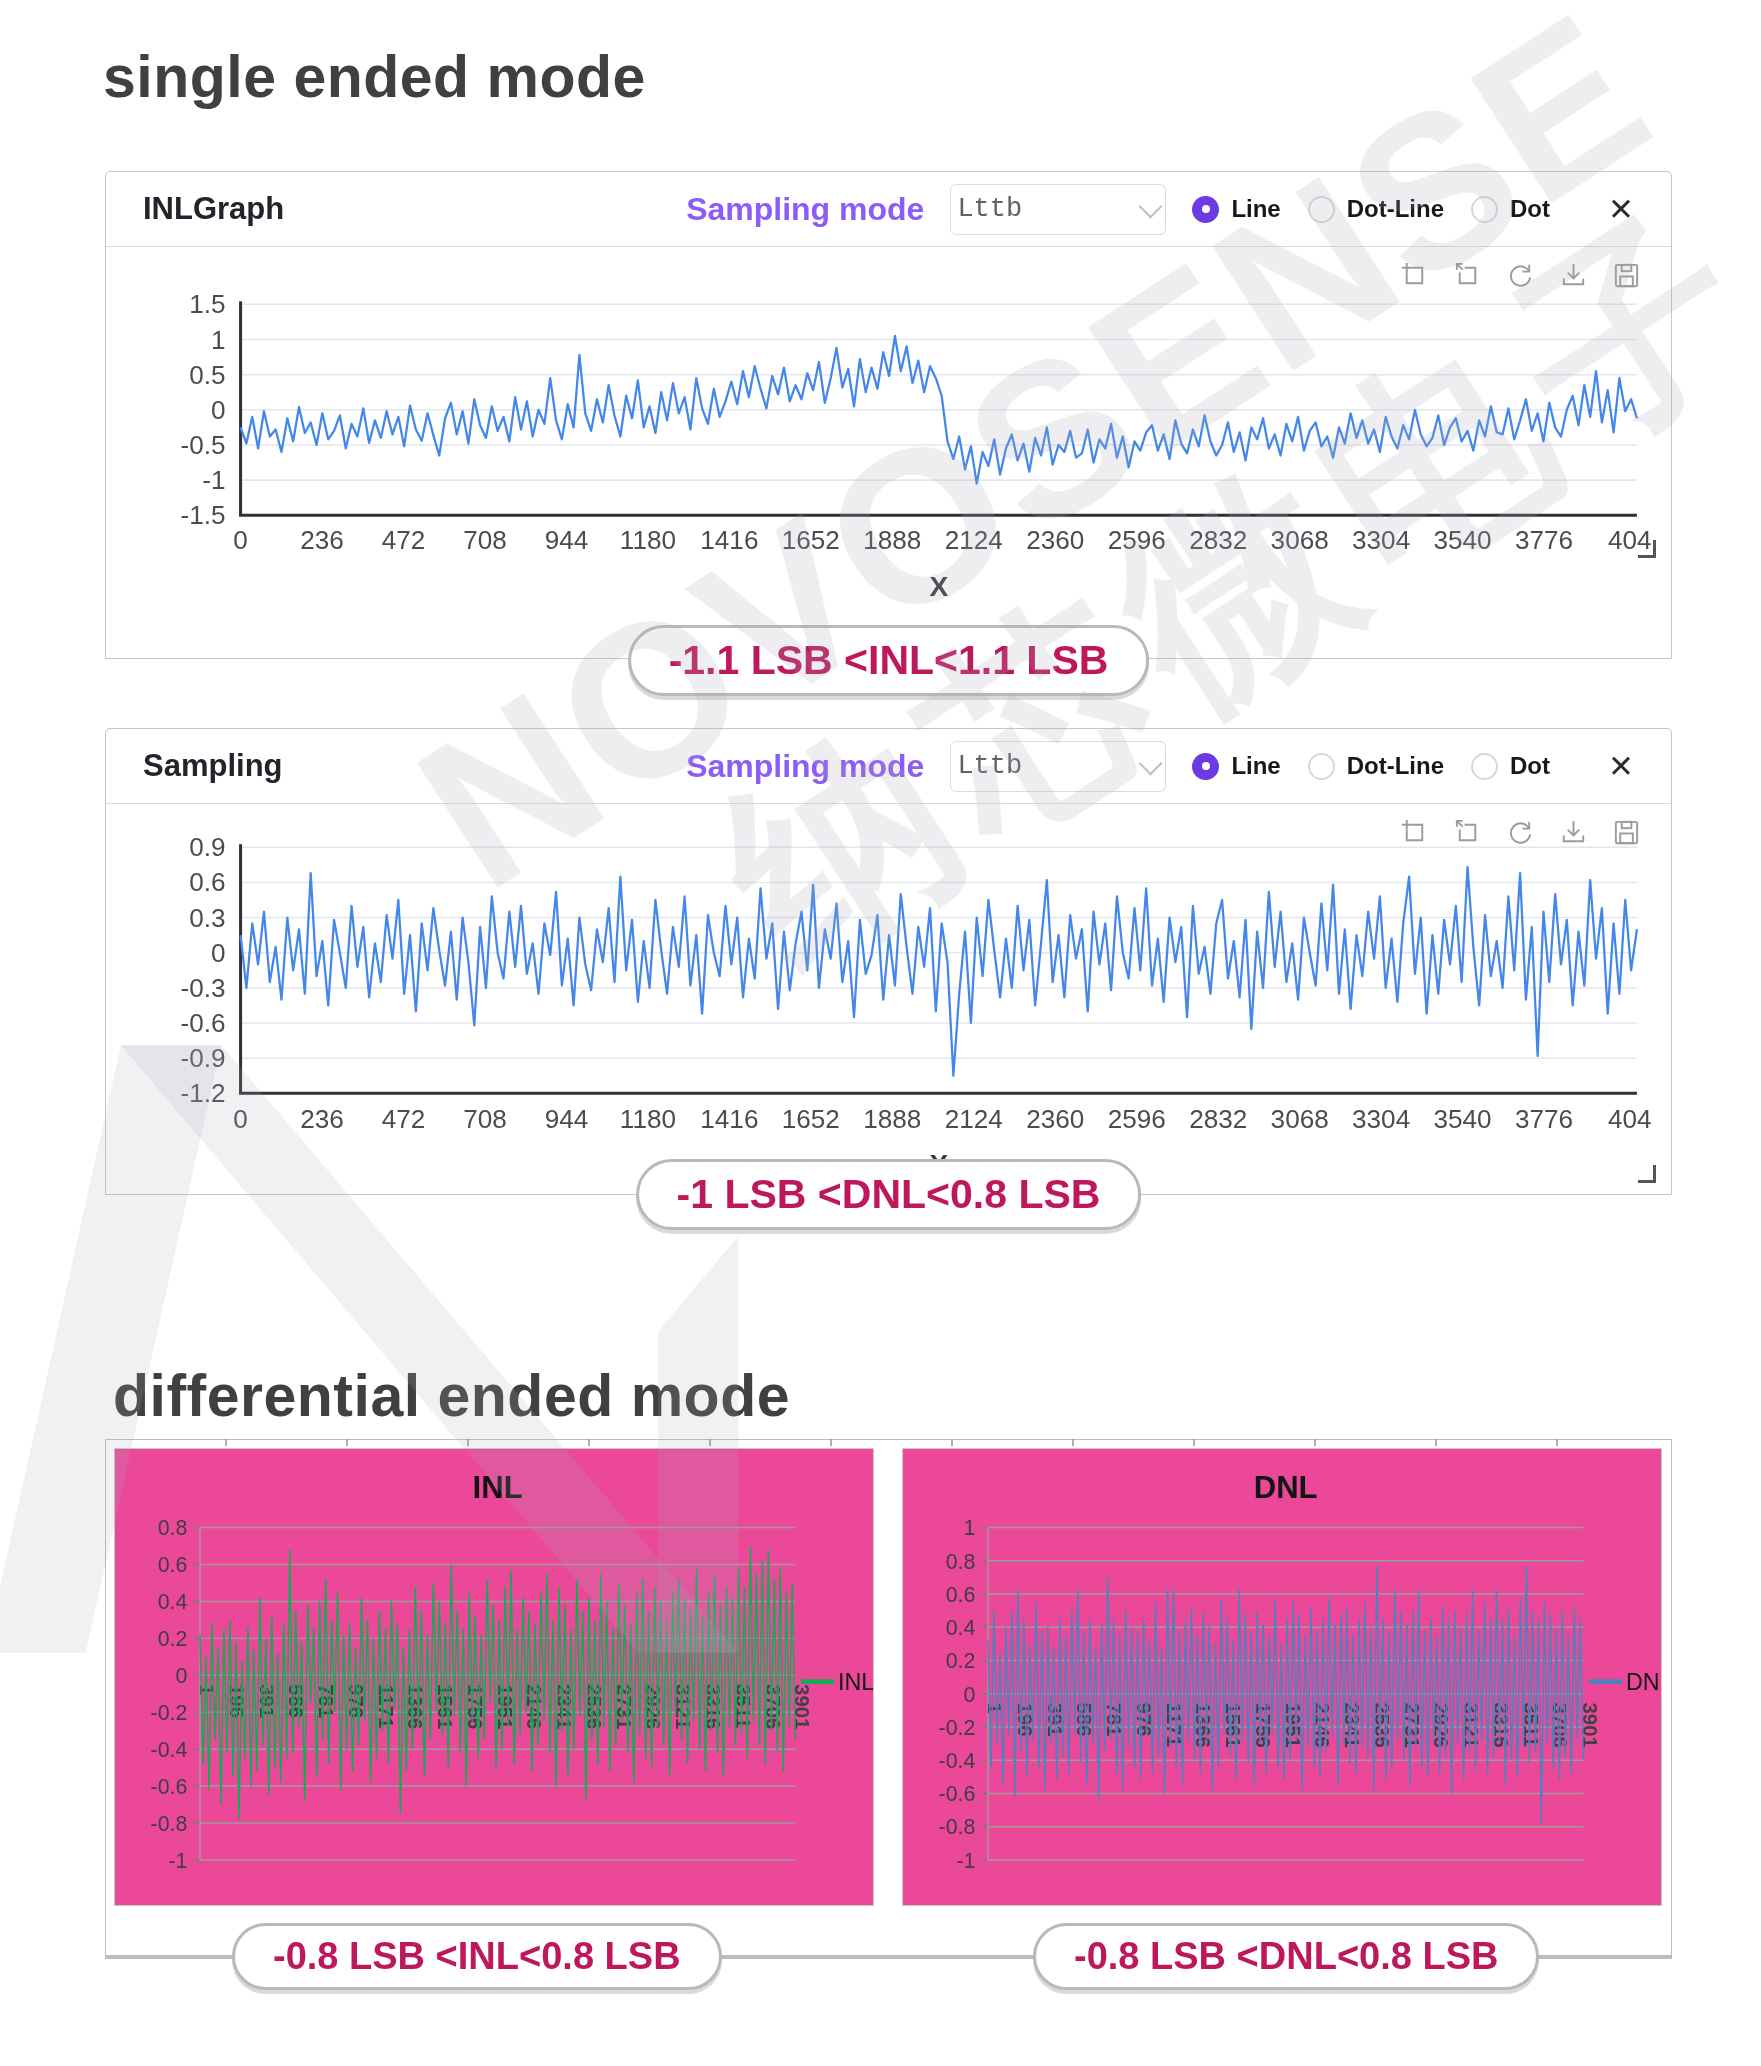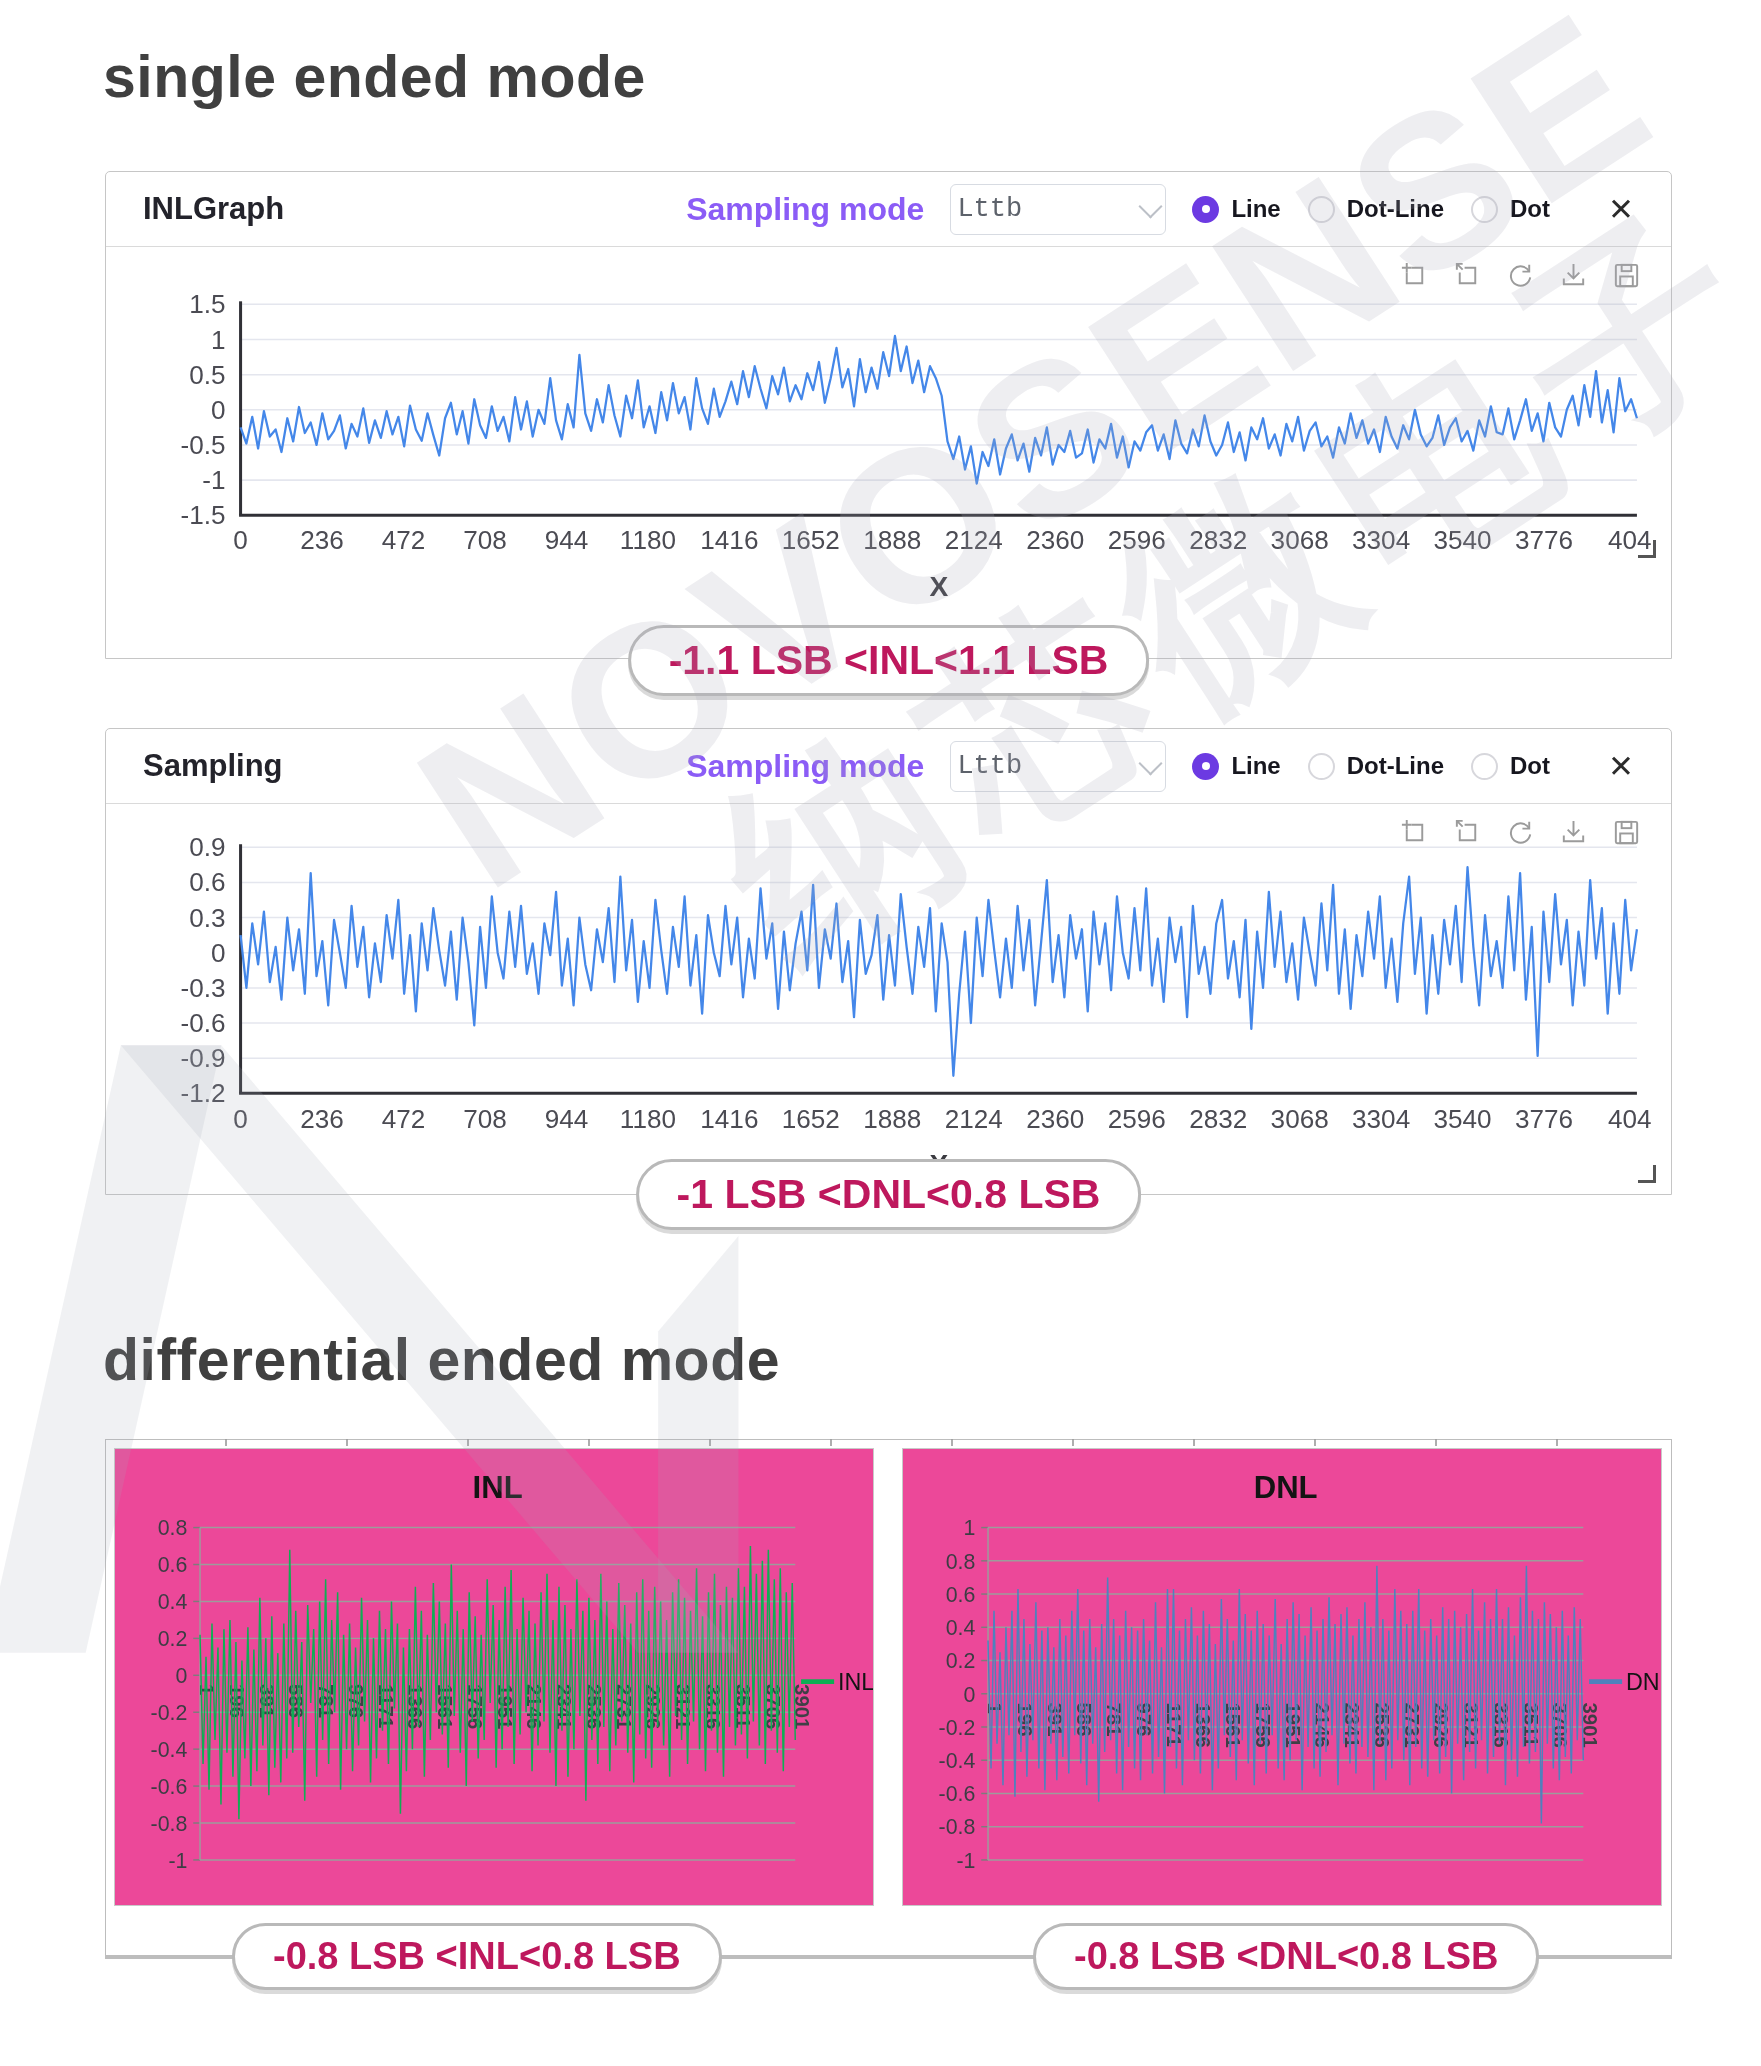--- a/index.html
+++ b/index.html
@@ -5,21 +5,21 @@
   html,body{margin:0;padding:0;}
   body{
     width:1762px;height:2066px;position:relative;background:#ffffff;
     font-family:"Liberation Sans", sans-serif;overflow:hidden;
   }
   .h-title{
     position:absolute;left:103px;font-size:59px;font-weight:800;
     color:#404040;letter-spacing:0.5px;white-space:nowrap;
   }
   #h-single{top:43px;}
-  #h-diff{top:1326px;}
+  #h-diff{top:1362px;margin-left:10px;}
 
   
   .panel{
     position:absolute;left:105px;width:1567px;background:#fff;
     border:1.5px solid #c6c6c6;border-radius:5px 5px 0 0;box-sizing:border-box;
   }
   #panel-inl{top:171px;height:488px;}
   #panel-dnl{top:728px;height:467px;}
   .panel-header{
     height:74px;display:flex;align-items:center;padding:0 37px;

